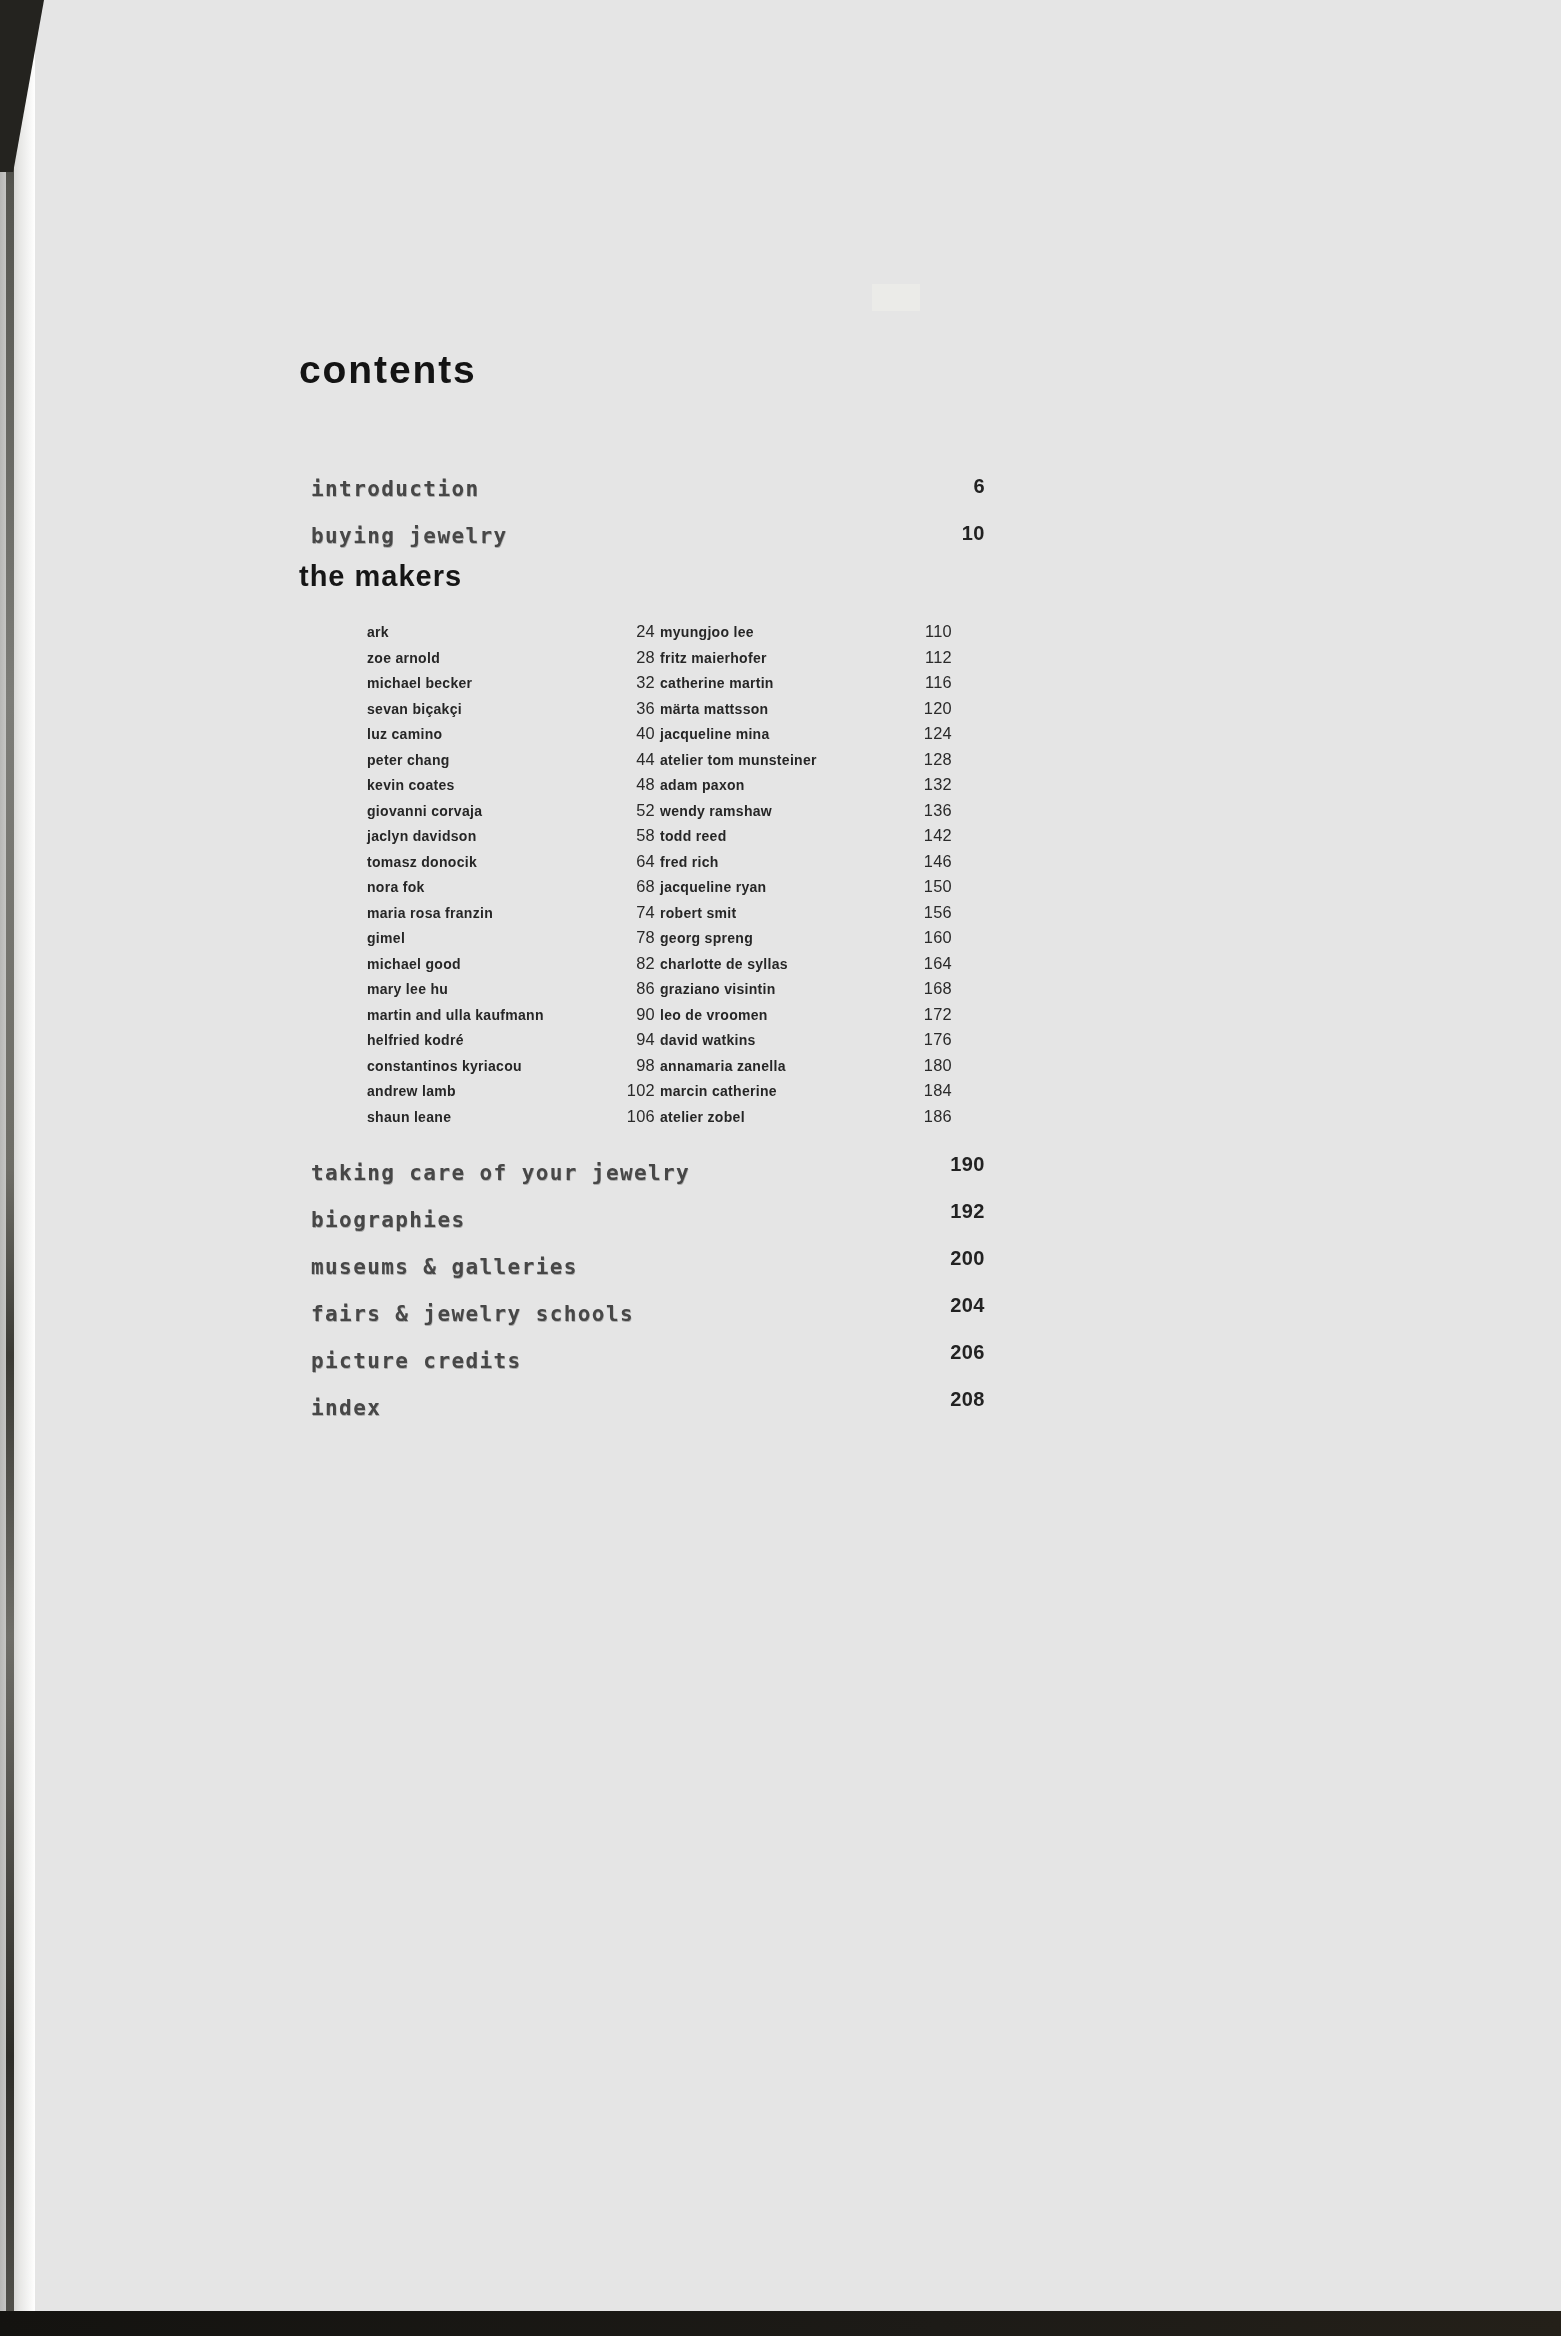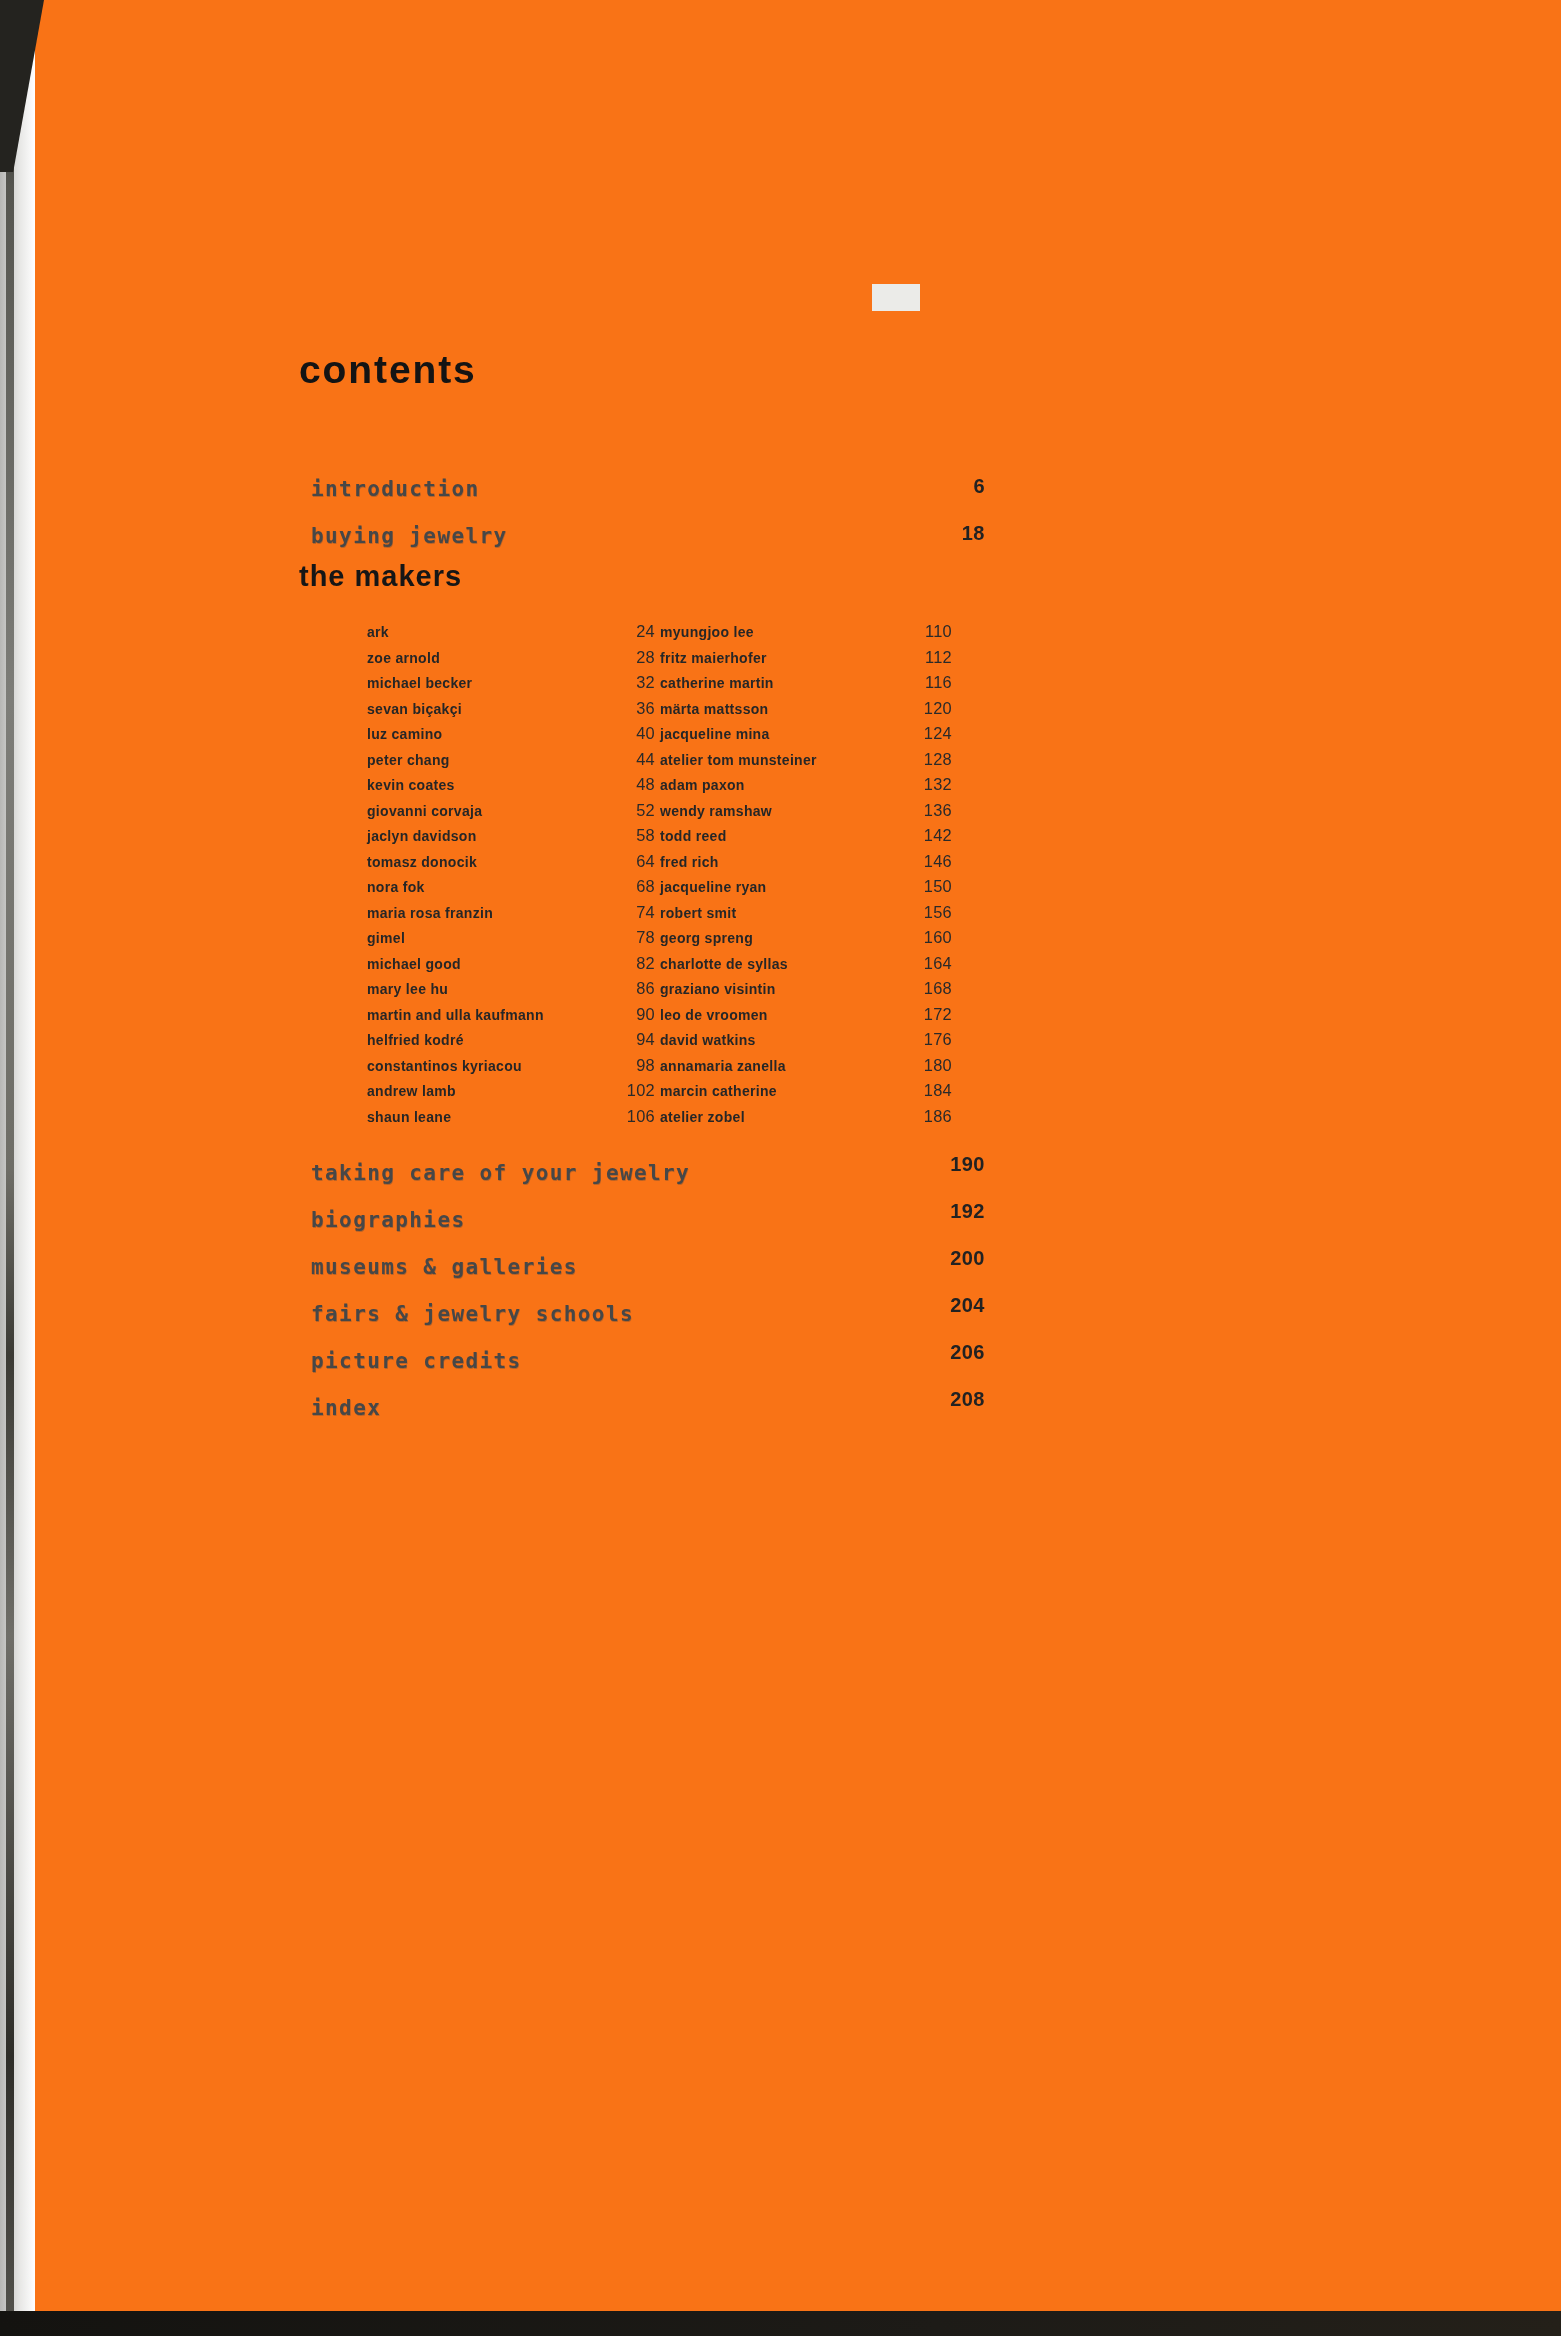--- a/index.html
+++ b/index.html
@@ -3,21 +3,21 @@
 <meta charset="utf-8">
 <style>
   * { margin: 0; padding: 0; box-sizing: border-box; }
   html, body { background: #ffffff; }
   body { font-family: "Liberation Sans", sans-serif; }
 
   .page {
     position: relative;
     width: 1561px;
     height: 2337px;
-    background: #f97316;
+    background: #e5e5e5;
     overflow: hidden;
   }
 
   
   .binding-edge {
     position: absolute; left: 0; top: 0; width: 35px; height: 100%;
     background: linear-gradient(to right, #b7b7b5 0%, #e6e6e4 55%, #ffffff 100%);
   }
   .binding-line {
     position: absolute; left: 5.8px; top: 0; width: 8.7px; height: 100%;
@@ -110,21 +110,21 @@
 
   <div class="fm">
 
       <div class="fm-row">
         <span class="grunge">introduction</span>
         <span class="page-num">6</span>
       </div>
 
       <div class="fm-row">
         <span class="grunge">buying jewelry</span>
-        <span class="page-num">18</span>
+        <span class="page-num">10</span>
       </div>
     </div>
 
   <h2 class="makers-heading">the makers</h2>
 
   <div class="makers-col makers-left">
 
       <div class="maker-row">
         <span class="maker-name">ark</span>
         <span class="maker-page">24</span>

